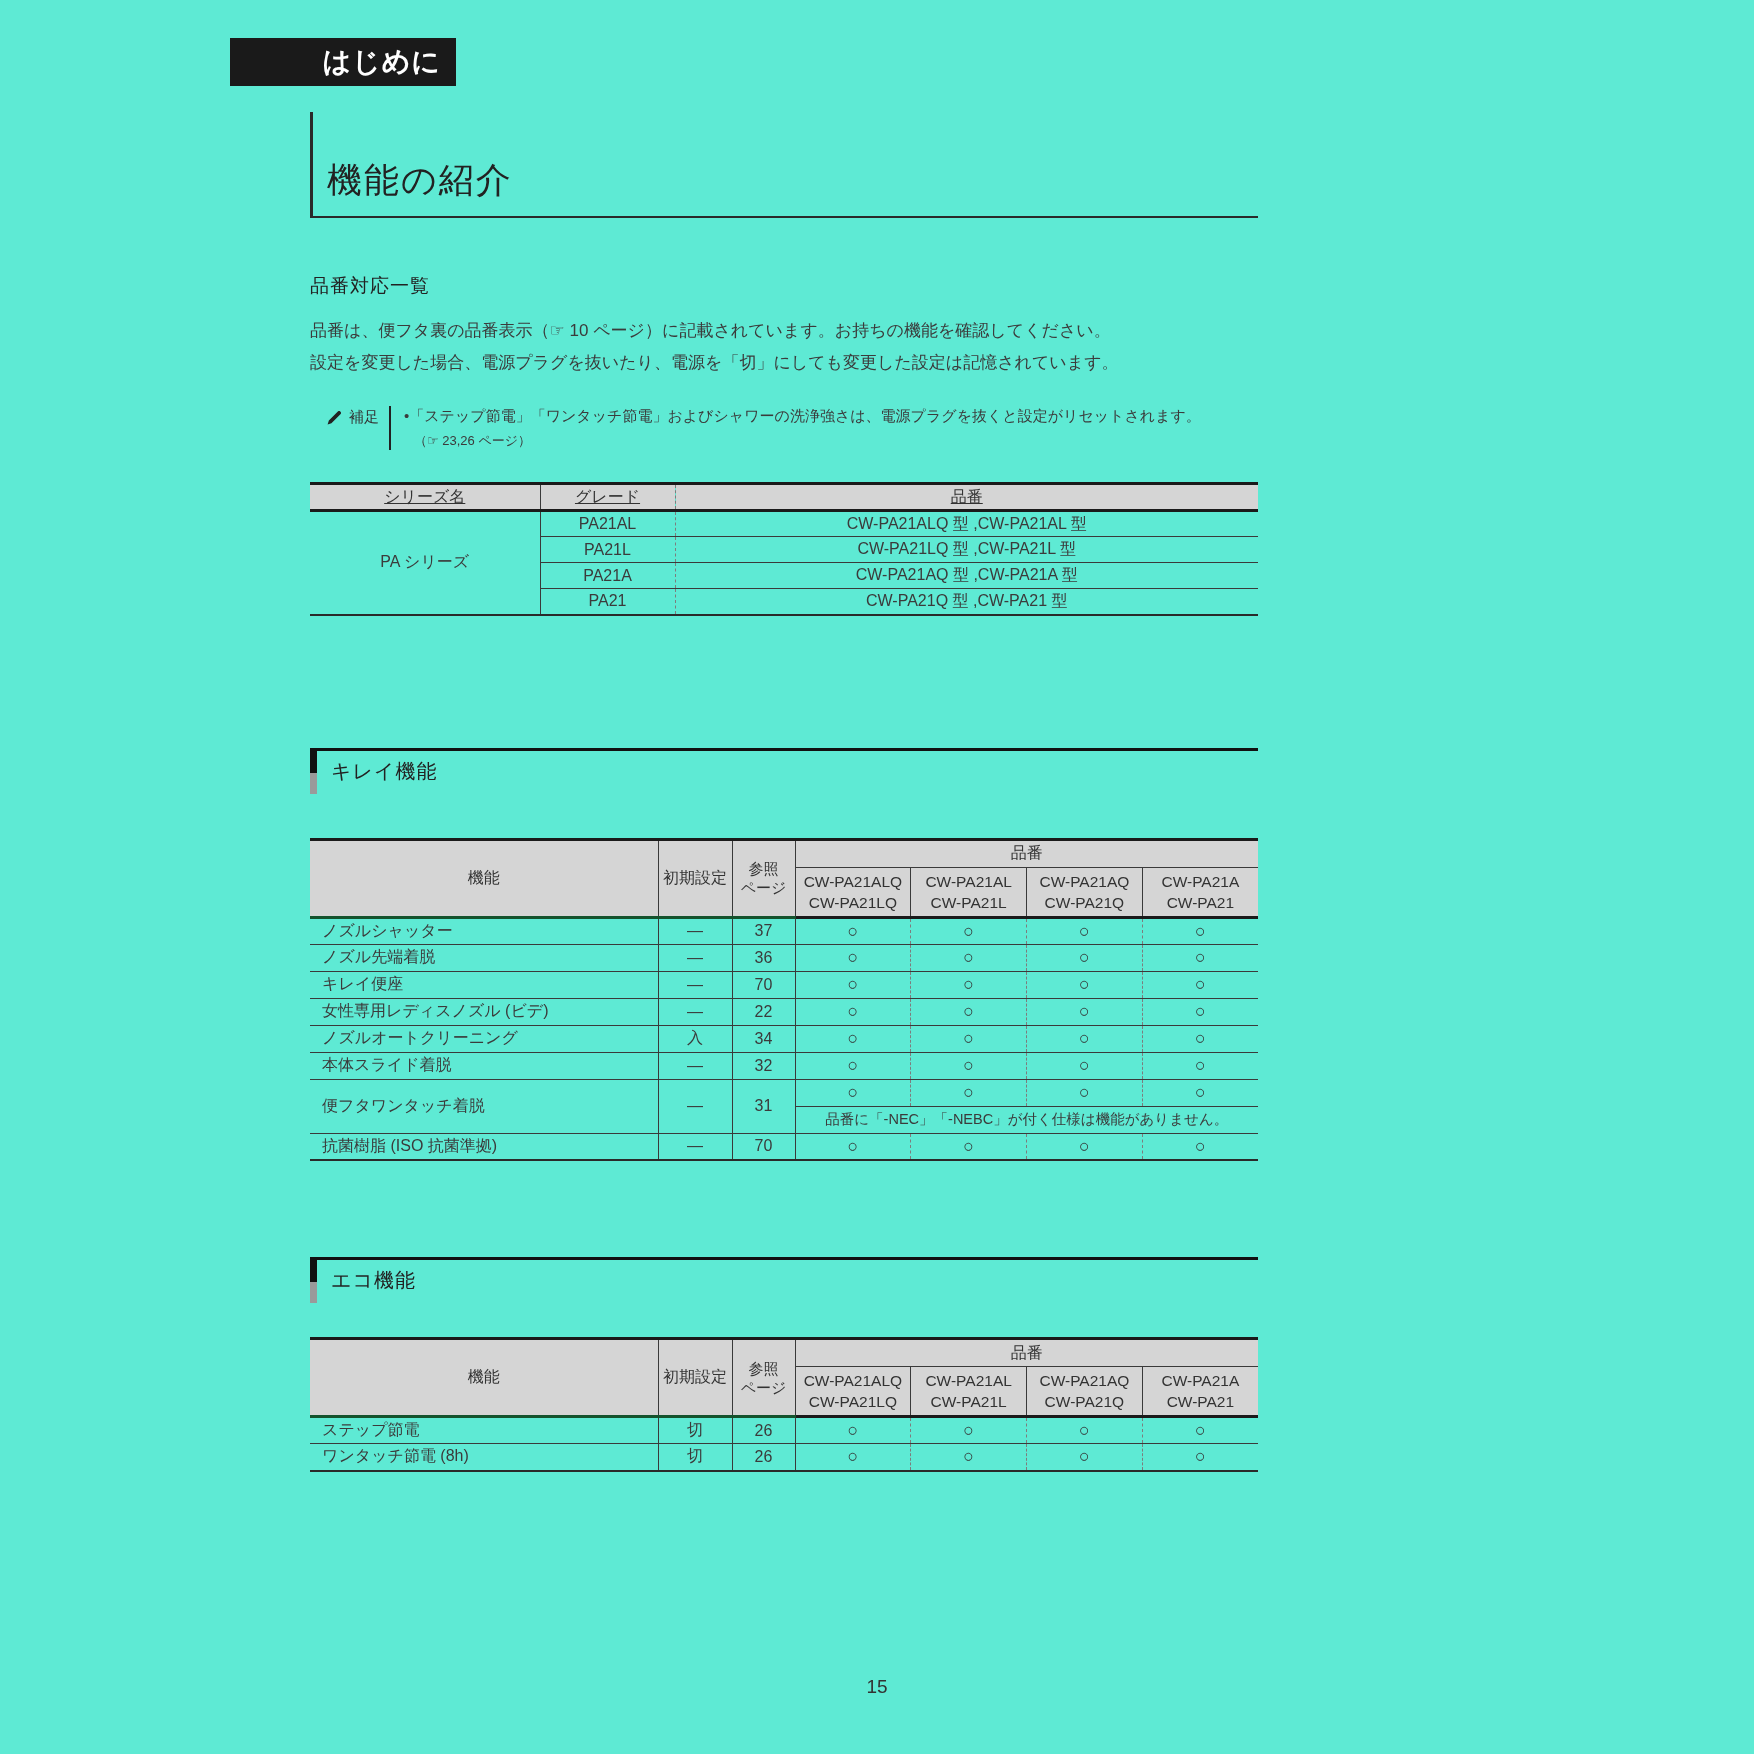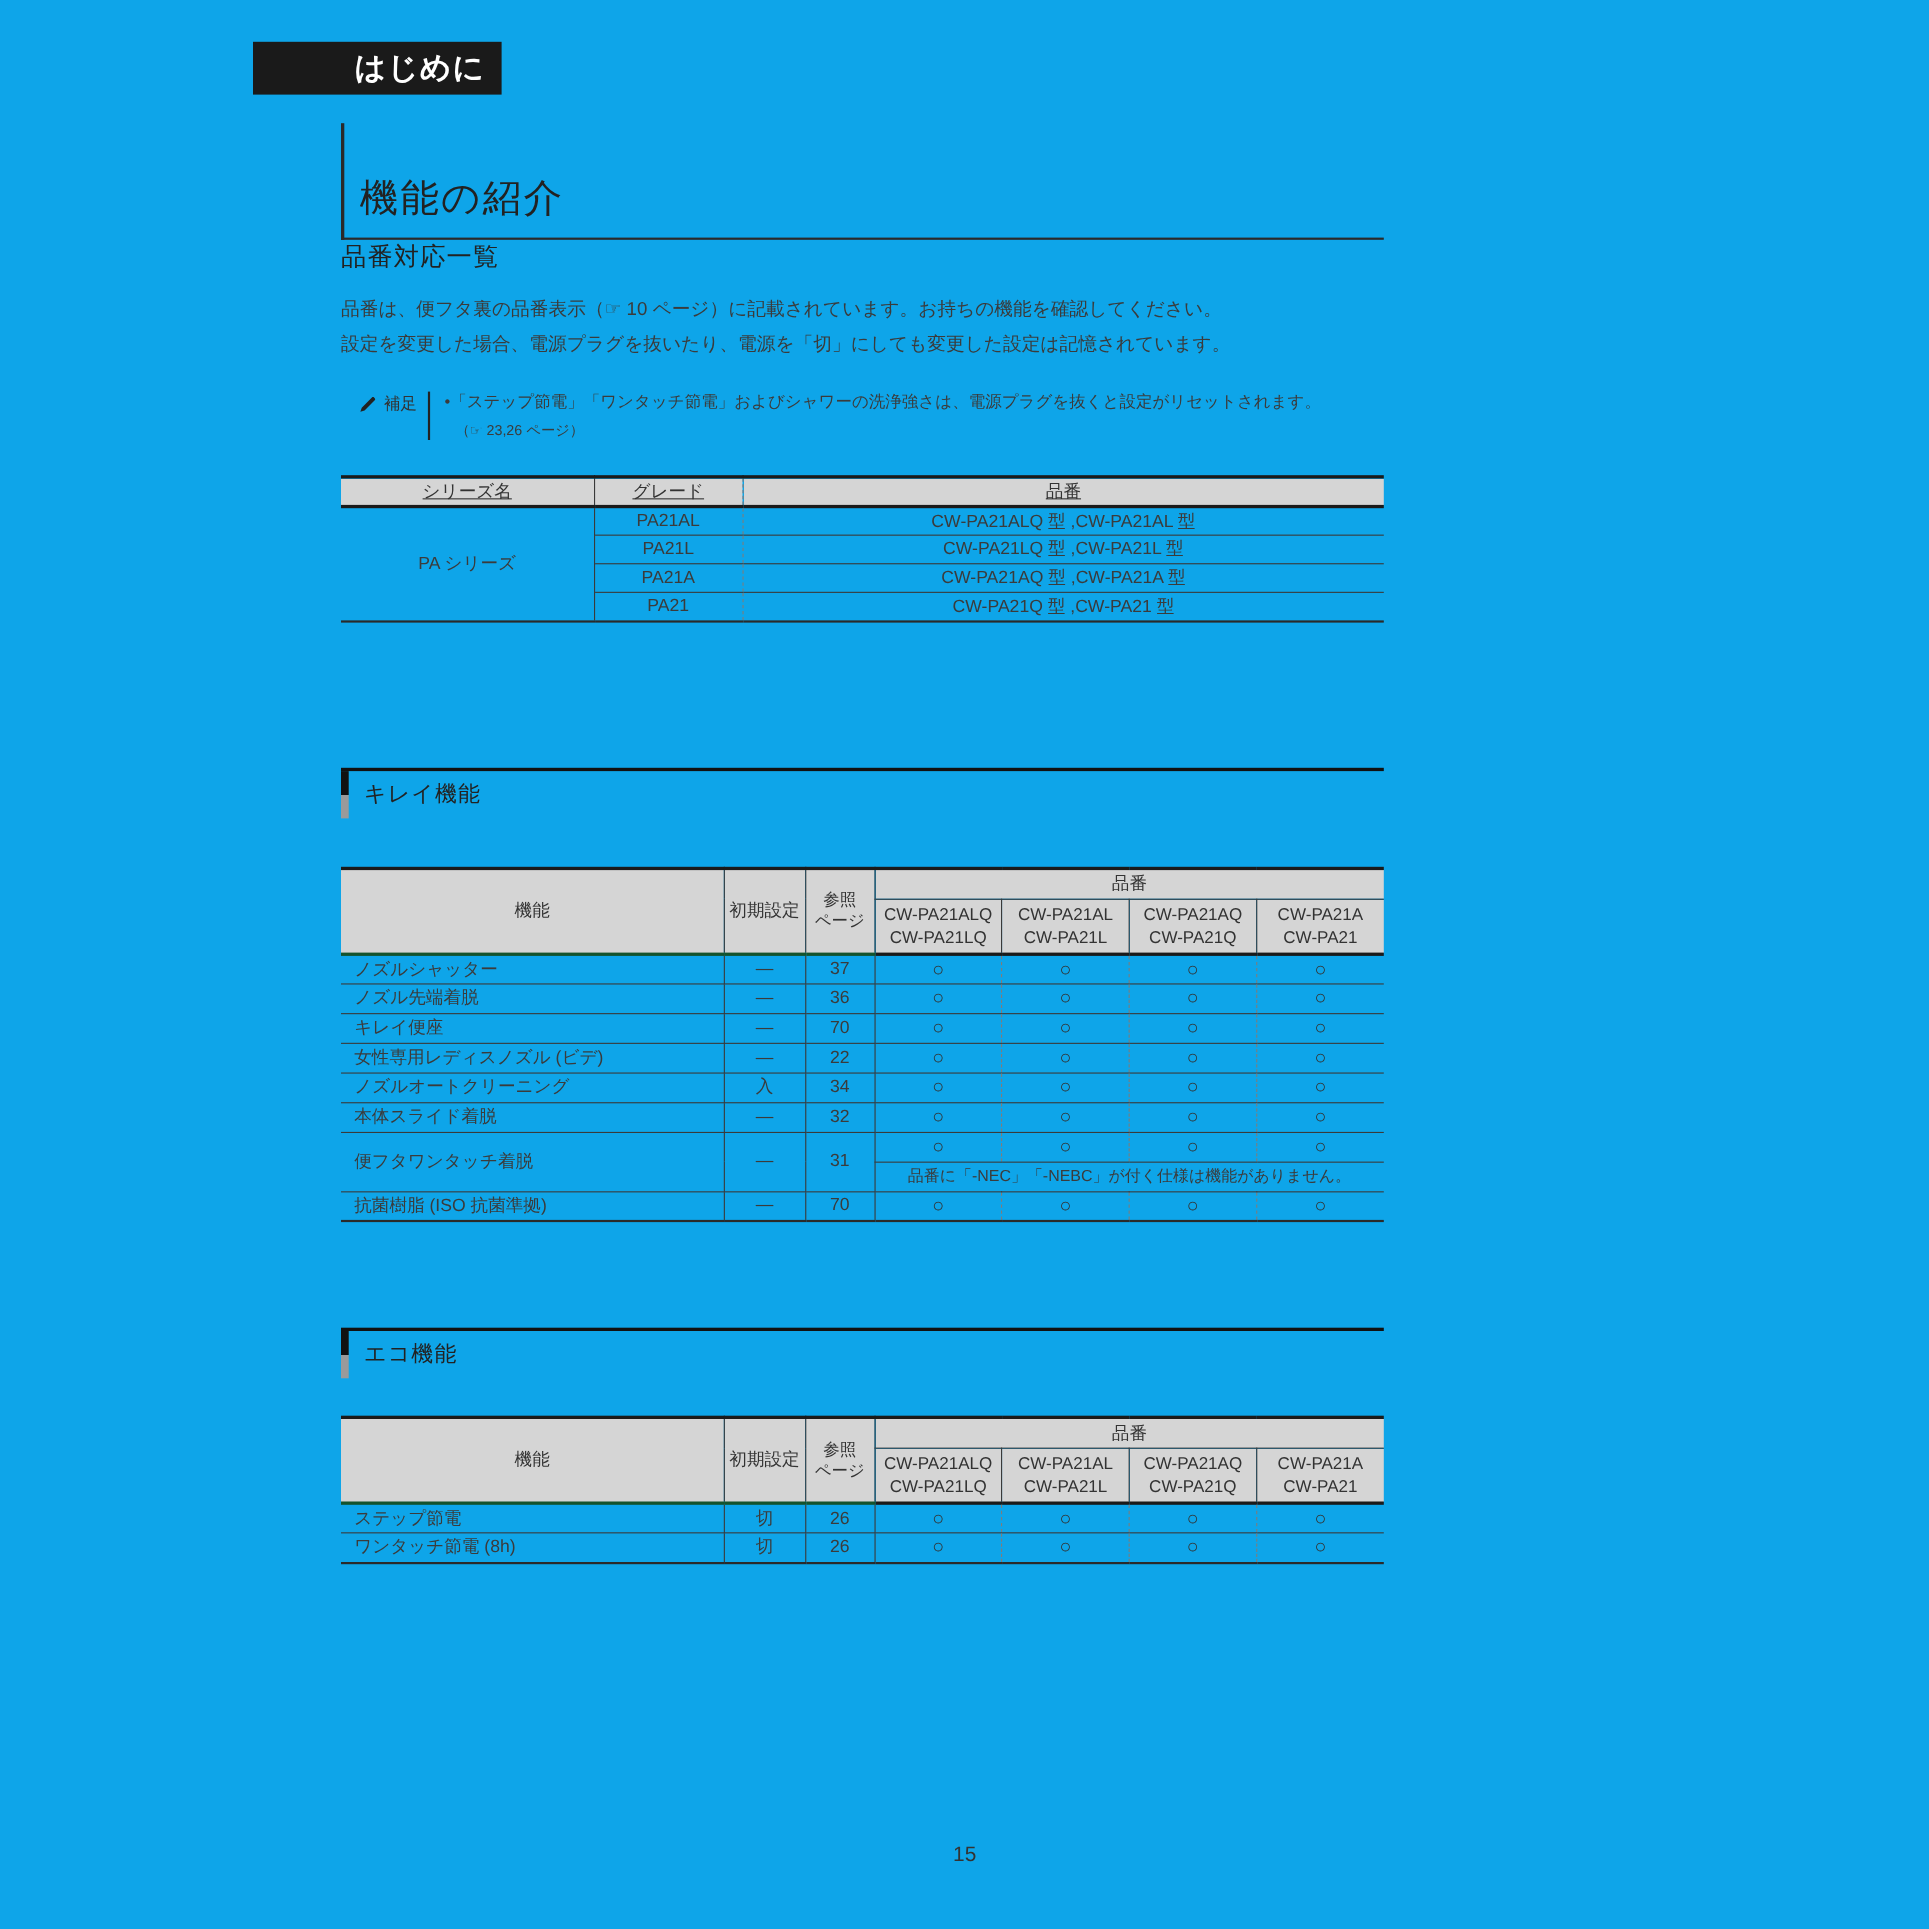--- a/index.html
+++ b/index.html
@@ -1,33 +1,33 @@
 <!DOCTYPE html>
 <html><head>
 <meta charset="utf-8">
 <style>
   html,body{margin:0;padding:0;background:#ffffff;}
   .page{
-    position:relative;width:1754px;height:1754px;background:#0ea5e9;
+    position:relative;width:1754px;height:1754px;background:#5eead4;
     font-family:"Liberation Sans","DejaVu Sans",sans-serif;color:#333;overflow:hidden;
   }
   
   .kicker{
     position:absolute;left:230px;top:38px;width:226px;height:48px;background:#1a1a1a;color:#ffffff;
     display:flex;align-items:center;justify-content:flex-end;padding-right:15px;box-sizing:border-box;
     font-weight:bold;font-size:28px;letter-spacing:1px;
   }
   
   .content{position:absolute;left:310px;top:112px;width:948px;}
   .title-block{
     height:106px;border-left:3px solid #2a2a2a;border-bottom:2px solid #2a2a2a;
     display:flex;align-items:flex-end;padding:0 0 12px 14px;box-sizing:border-box;
   }
   .page-title{font-size:35px;color:#222;letter-spacing:2px;}
-  .intro-heading{font-size:23px;color:#222;letter-spacing:1px;}
+  .intro-heading{margin-top:55px;font-size:19px;color:#222;letter-spacing:1px;}
   .intro-body{margin-top:16px;font-size:17px;line-height:32px;color:#3b3b3b;}
   
   .note{display:flex;align-items:flex-start;margin:27px 0 0 16px;}
   .pencil{width:17px;height:17px;margin-top:3px;flex:0 0 auto;}
   .note-label{font-size:15px;color:#333;margin:2px 10px 0 6px;white-space:nowrap;}
   .note-bar{width:2px;align-self:stretch;background:#222;margin-right:13px;min-height:44px;}
   .note-l1{font-size:15px;color:#3b3b3b;line-height:20px;}
   .note-l2{font-size:13px;color:#3b3b3b;margin-top:6px;padding-left:10px;}
   
   table{border-collapse:collapse;table-layout:fixed;width:948px;}

